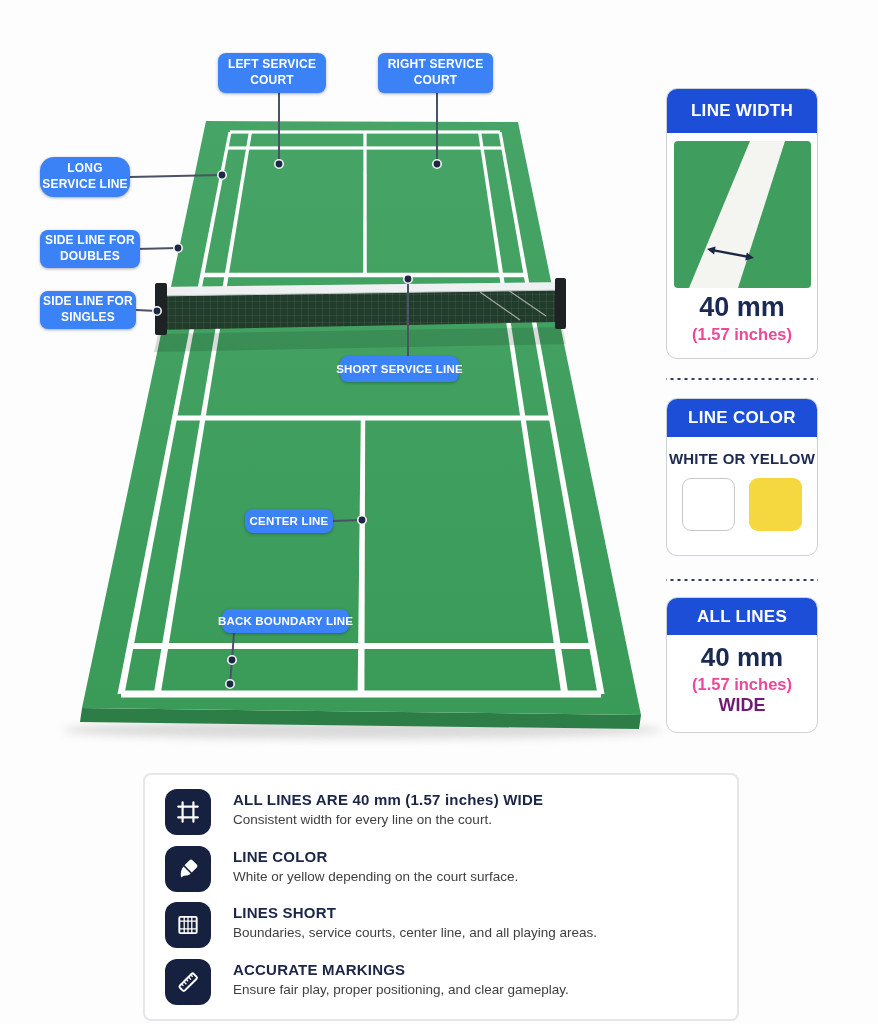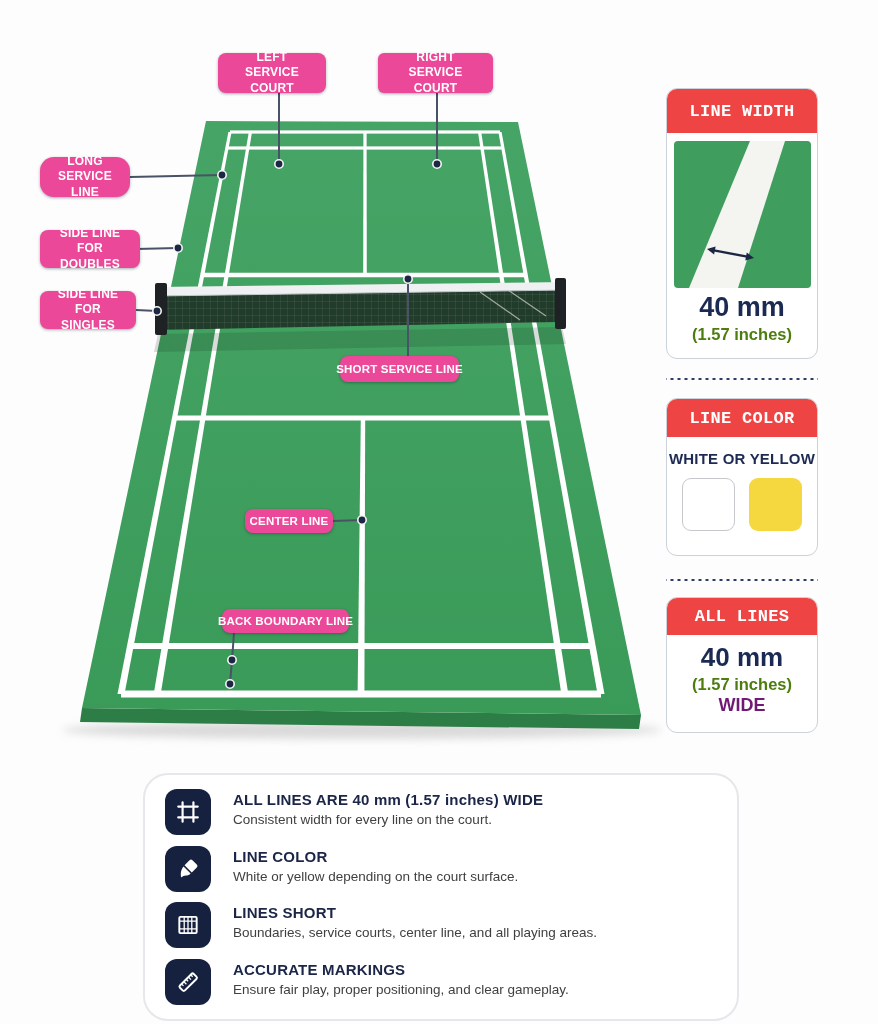--- a/index.html
+++ b/index.html
@@ -6,44 +6,44 @@
   .canvas{
     position:relative;width:878px;height:1024px;overflow:hidden;
     background:#fdfdfd;
     font-family:"Liberation Sans","DejaVu Sans",sans-serif;
   }
   .court-svg{position:absolute;left:0;top:0;pointer-events:none;}
 
   
   .court-label{
     position:absolute;box-sizing:border-box;
-    background:#ec4899;border-radius:8px;color:#ffffff;
+    background:#3b82f6;border-radius:8px;color:#ffffff;
     font-weight:bold;display:flex;align-items:center;justify-content:center;
-    text-align:center;line-height:1.3;padding:3px 10px;
+    text-align:center;line-height:1.3;padding:3px 2px;
     box-shadow:0 1px 3px rgba(10,20,40,.35);
     letter-spacing:.2px;
   }
   .lbl-2{font-size:12px;}
   .lbl-1{font-size:11.5px;white-space:nowrap;}
 
   
   .panel{
     position:absolute;left:666px;width:152px;box-sizing:border-box;
     background:#ffffff;border:1.5px solid #ccd2d9;border-radius:11px;
     text-align:center;overflow:hidden;
   }
   .panel-header{
-    background:#ef4444;color:#ffffff;font-weight:bold;font-size:17px;
-    display:flex;align-items:center;justify-content:center;letter-spacing:.3px;font-family:Liberation Mono, monospace;
+    background:#1d4ed8;color:#ffffff;font-weight:bold;font-size:17px;
+    display:flex;align-items:center;justify-content:center;letter-spacing:.3px;
   }
   .p1{top:88px;height:271px;}
   .p1 .panel-header{height:44px;}
   .lw-image{width:137px;height:147px;margin:8px auto 0;border-radius:4px;overflow:hidden;}
   .big-value{color:#1b2a52;font-weight:bold;font-size:27px;margin-top:4px;}
-  .sub-value{color:#4d7c0f;font-weight:bold;font-size:16.5px;margin-top:2px;}
+  .sub-value{color:#ec4899;font-weight:bold;font-size:16.5px;margin-top:2px;}
   .p2{top:398px;height:158px;}
   .p2 .panel-header{height:38px;}
   .swatch-title{color:#1d2a52;font-weight:bold;font-size:15px;margin-top:13px;letter-spacing:.2px;}
   .swatch-row{display:flex;justify-content:center;gap:14px;margin-top:11px;}
   .swatch{width:53px;height:53px;border-radius:9px;box-sizing:border-box;}
   .swatch-white{background:#ffffff;border:1.5px solid #c6c8cc;}
   .swatch-yellow{background:#f5d840;}
   .p3{top:597px;height:136px;}
   .p3 .panel-header{height:37px;}
   .p3 .big-value{font-size:26px;margin-top:7px;}
@@ -53,21 +53,21 @@
     background-image:radial-gradient(circle,#2e3c66 1.2px,transparent 1.4px);
     background-size:7px 4px;background-repeat:repeat-x;background-position:center;
   }
   .sep1{top:377px;}
   .sep2{top:578px;}
 
   
   .info-panel{
     position:absolute;left:143px;top:773px;width:596px;height:248px;
     box-sizing:border-box;background:#ffffff;border:2px solid #e5e7eb;
-    border-radius:25px;padding:14px 20px;
+    border-radius:8px;padding:14px 20px;
     display:flex;flex-direction:column;justify-content:space-between;
   }
   .info-row{display:flex;align-items:flex-start;gap:22px;}
   .info-icon{
     width:46px;height:46px;border-radius:12px;background:#16213f;flex:0 0 46px;
     display:flex;align-items:center;justify-content:center;
   }
   .info-title{color:#1b2547;font-weight:bold;font-size:15px;letter-spacing:.2px;margin-top:2px;}
   .info-desc{color:#404040;font-size:13.5px;margin-top:4px;}
 </style>

